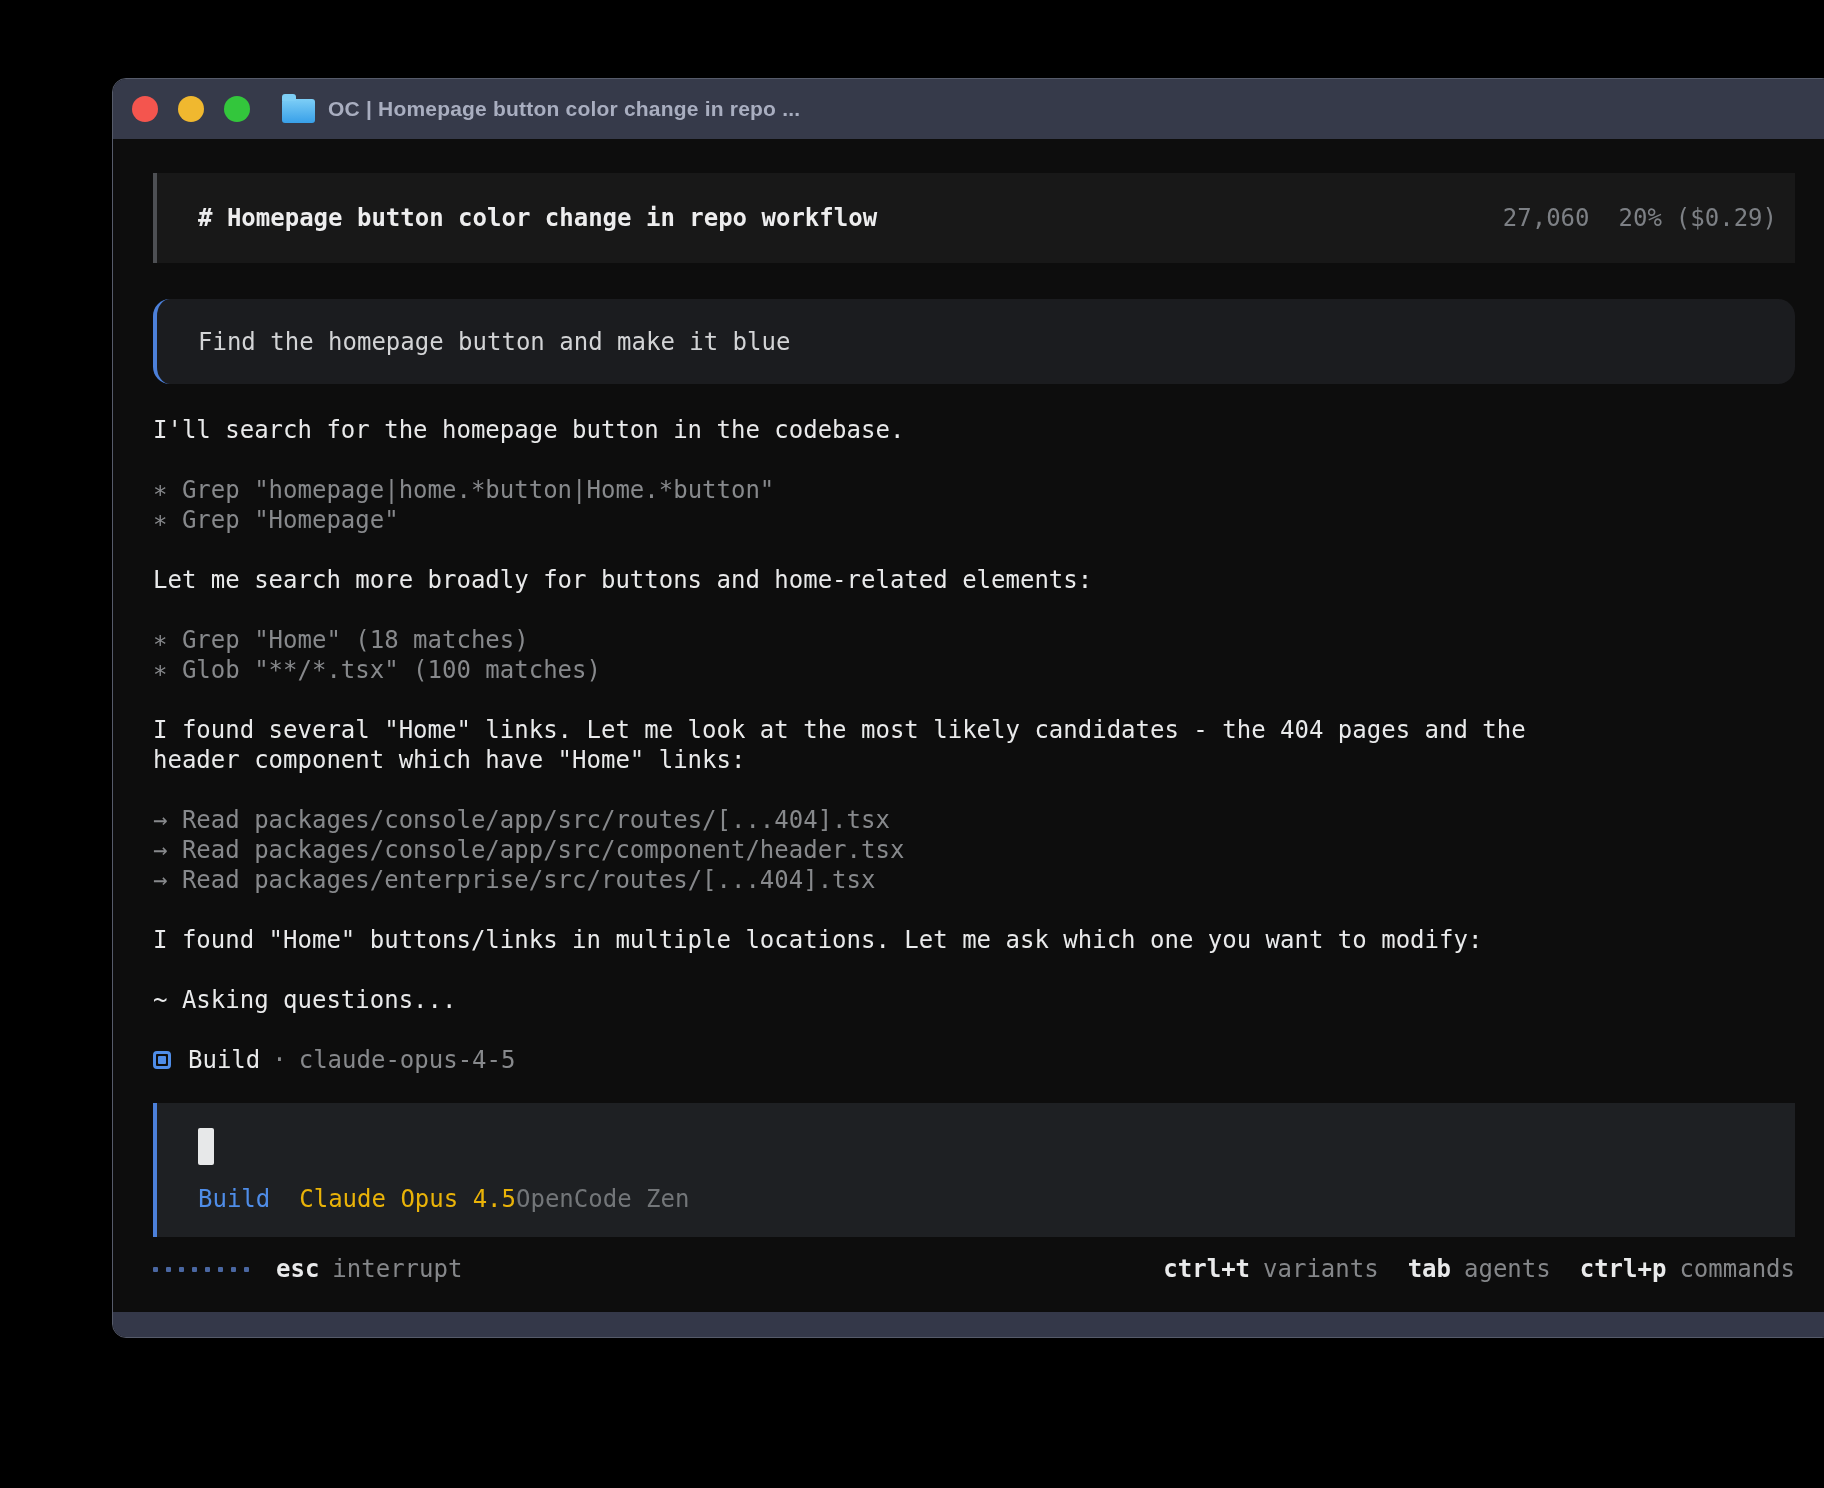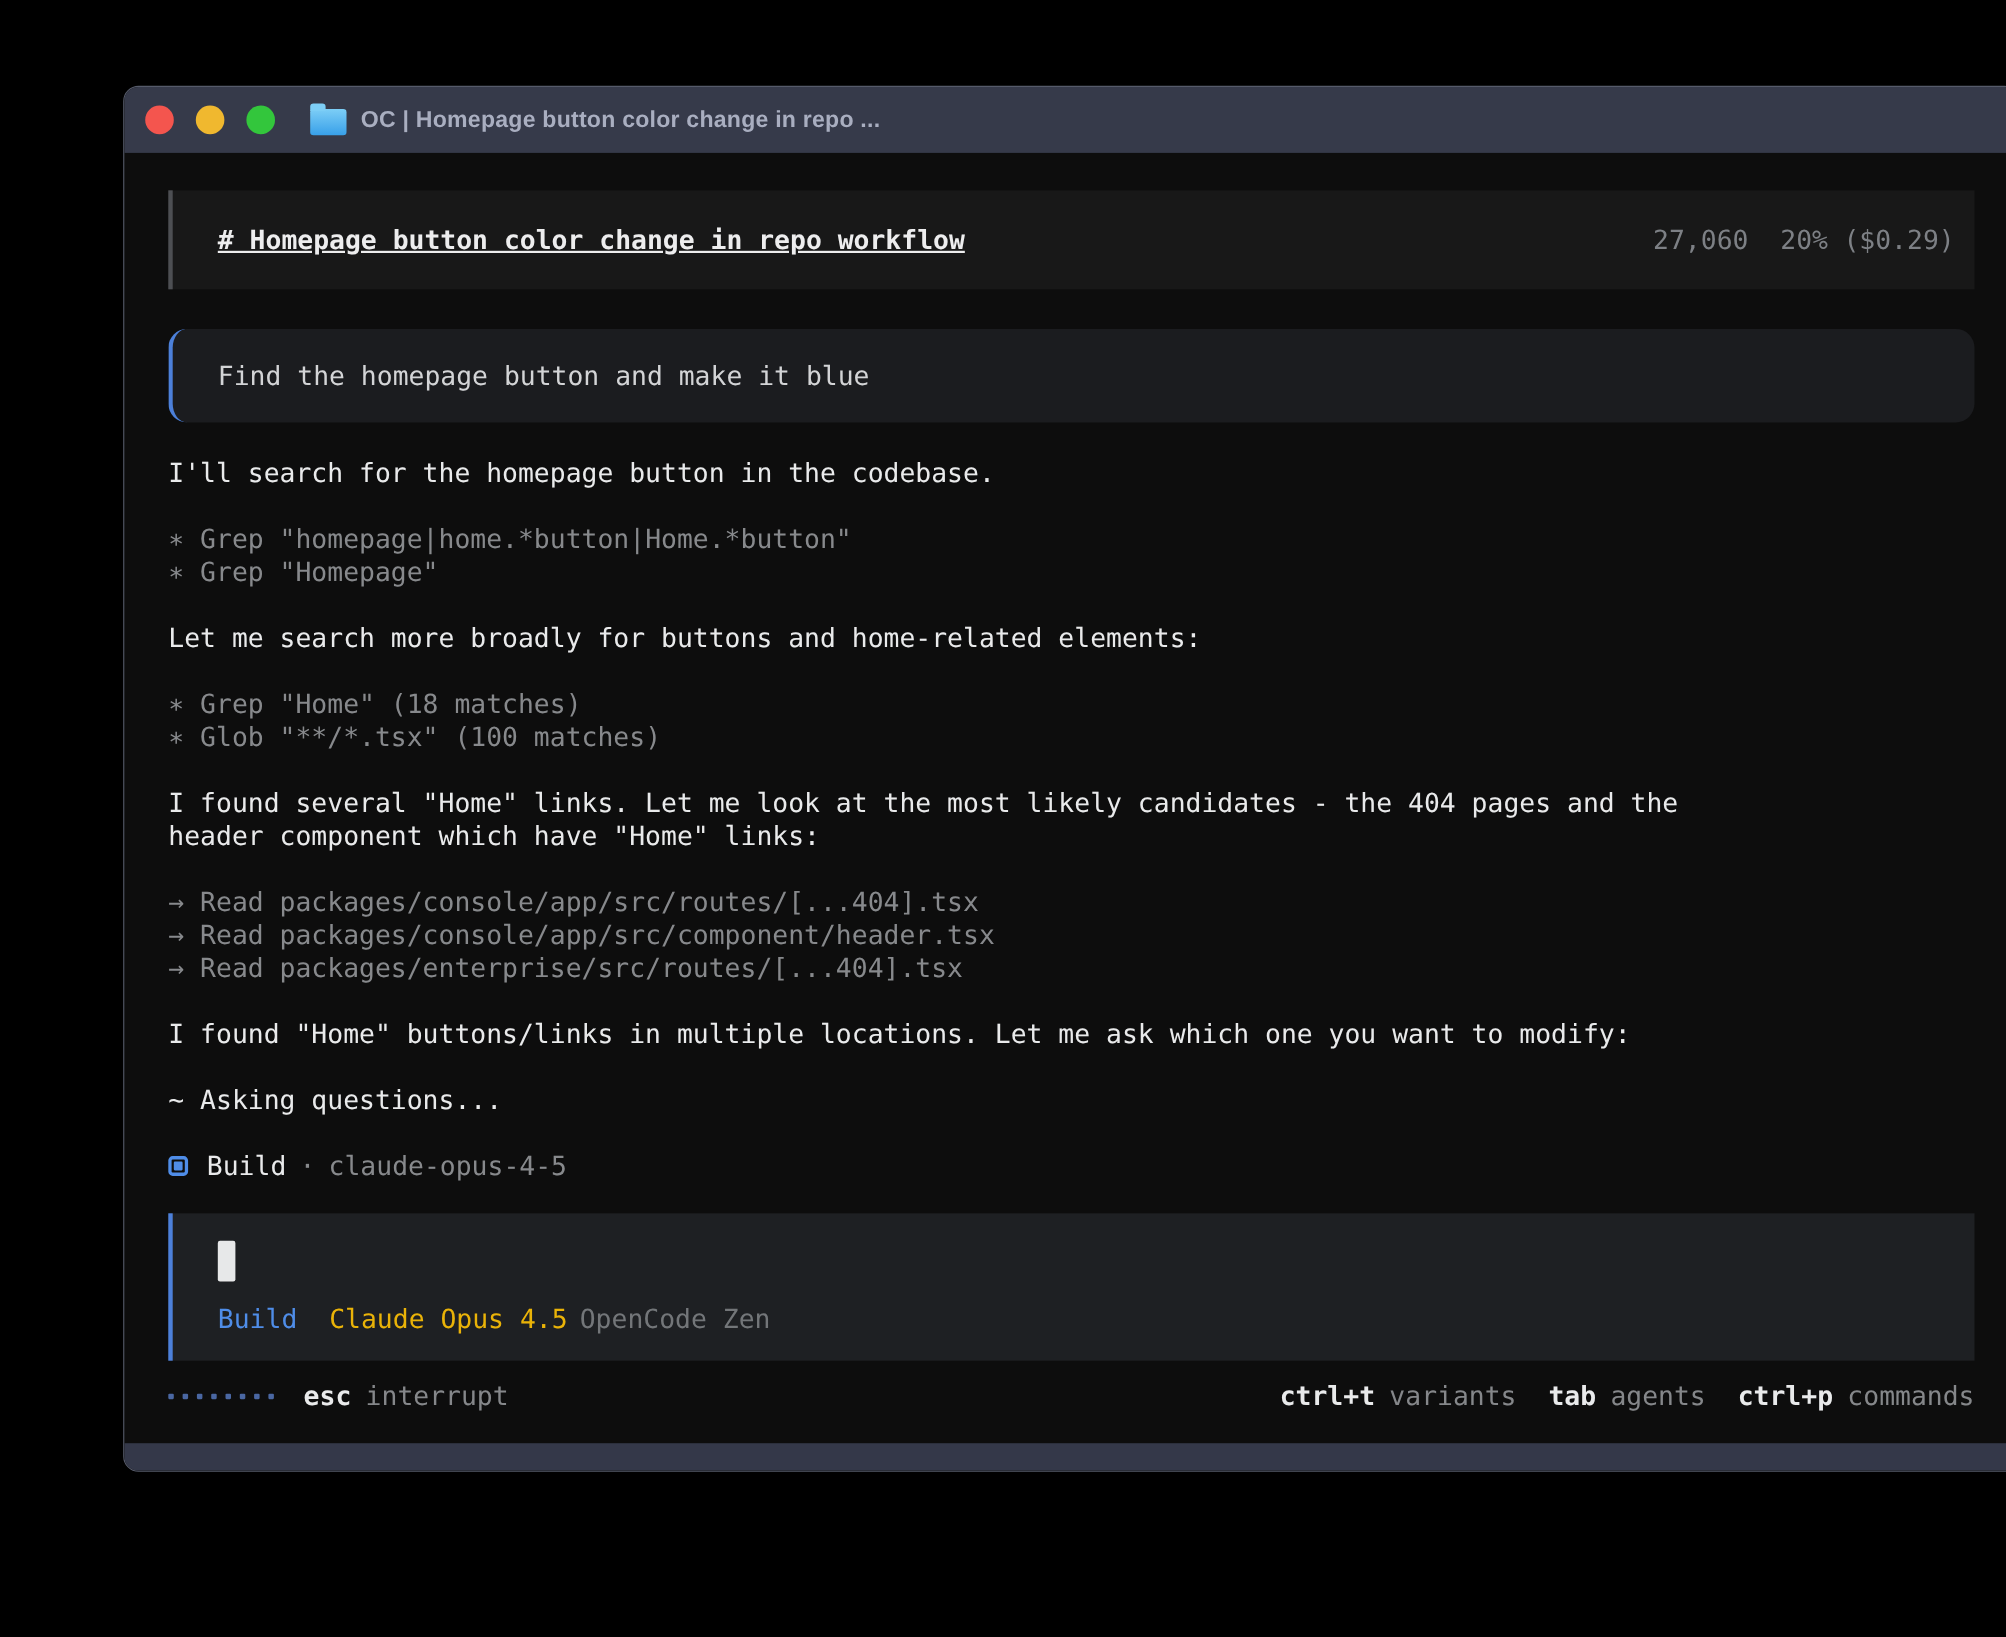--- a/index.html
+++ b/index.html
@@ -28,21 +28,21 @@
                   font-size:21px; color:#a9aec0; letter-spacing:.2px; }
 
   
   .term { flex:1 1 auto; padding:0 40px; display:flex; flex-direction:column;
           font-size:24px; color:#e9eaeb; overflow:hidden; }
 
   .block { border-left:4px solid; display:flex; align-items:center; }
 
   .session-header { margin-top:34px; height:90px; background:#181818; border-color:#4d4f53;
                     justify-content:space-between; padding:0 18px 0 41px; }
-  .session-title { font-weight:700; color:#ededee; white-space:pre;text-decoration:underline; }
+  .session-title { font-weight:700; color:#ededee; white-space:pre; }
   .session-stats { color:#7d8085; white-space:pre; }
   .session-stats .ctx { margin-left:29px; }
   .session-stats .cost { margin-left:14px; }
 
   .user-msg { margin-top:36px; height:85px; background:#1b1c1f; border-color:#4c80da;
               padding:0 41px; color:#d3d4d6; white-space:pre;border-radius:17px; }
 
   .transcript { margin-top:31px; }
   .line { line-height:30px; max-width:98ch; white-space:pre-wrap; color:#e9eaeb; }
   .line.gap { margin-top:30px; }
@@ -57,21 +57,21 @@
   .agent-sep { color:#87898c; margin:0 12px; }
   .agent-model { color:#87898c; }
 
   .input-box { margin-top:28px; height:134px; background:#1e2023; border-color:#4c80da;
                padding:25px 41px 24px; flex-direction:column; align-items:flex-start;
                justify-content:space-between; display:flex; }
   .cursor { width:16px; height:37px; background:#e7e8e9; border-radius:2px; }
   .model-row { display:flex; line-height:28px; white-space:pre; }
   .model-row .agent { color:#4f8de8; }
   .model-row .model { color:#eab308; margin-left:29px; }
-  .model-row .provider { color:#737679; margin-left:11px; }
+  .model-row .provider { color:#737679; margin-left:0; }
 
   .status-bar { margin-top:17px; display:flex; align-items:center;
                 justify-content:space-between; line-height:30px; }
   .status-left { display:flex; align-items:center; }
   .dots { display:flex; align-items:center; gap:8px; margin-right:27px; }
   .dot { width:5px; height:5px; background:#4a67a2; border-radius:1px; }
   .hint { display:flex; white-space:pre; }
   .hint .key { color:#e9eaeb; font-weight:700; }
   .hint .label { color:#85878a; margin-left:13px; }
   .status-right { display:flex; gap:29px; }

